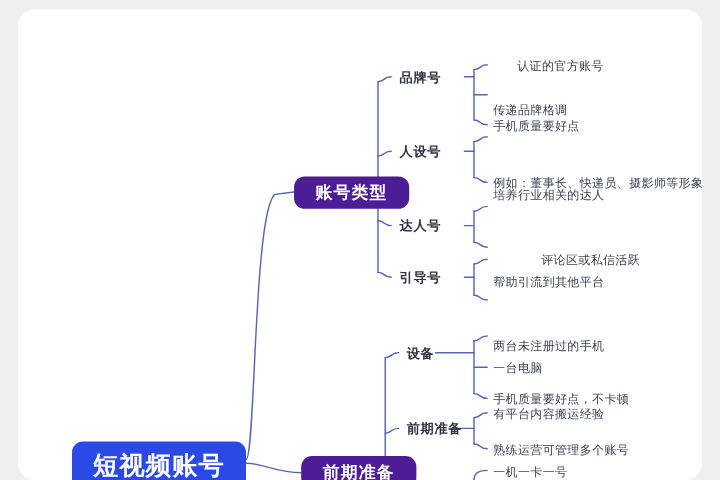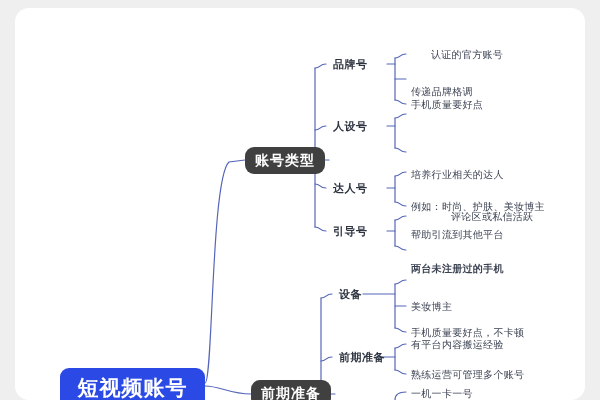--- a/index.html
+++ b/index.html
@@ -25,27 +25,27 @@
     width:145px;height:40px;
     background:#2b49e4;
     border-radius:9px;
     color:#ffffff;
     font-size:21px;font-weight:bold;
     letter-spacing:1px;
     display:flex;align-items:center;justify-content:center;
   }
 
   .topic-node{
-    background:#404040;
+    background:#4c1d95;
     border-radius:9px;
     color:#ffffff;
     font-size:14px;font-weight:bold;
     letter-spacing:1px;
     display:flex;align-items:center;justify-content:center;
-    width:80px;height:27px;
+    width:96px;height:27px;
   }
   .topic-1{left:230px;top:139px;}
   .topic-2{left:236px;top:372px;}
 
   .branch-label{
     color:#2e3440;
     font-size:11px;
     letter-spacing:.5px;
     font-weight:bold;
   }
@@ -130,29 +130,29 @@
   <div class="node branch-label" style="left:318px;top:111px;"><span>人设号</span></div>
   <div class="node branch-label" style="left:318px;top:173px;"><span>达人号</span></div>
   <div class="node branch-label" style="left:318px;top:216px;"><span>引导号</span></div>
   <div class="node branch-label" style="left:324px;top:279px;"><span>设备</span></div>
   <div class="node branch-label" style="left:324px;top:342px;"><span>前期准备</span></div>
 
   <div class="node leaf-label" style="left:416px;top:40px;"><span>认证的官方账号</span></div>
   <div class="node leaf-label" style="left:396px;top:65px;margin-top:12px;"><span>传递品牌格调</span></div>
   <div class="node leaf-label" style="left:396px;top:90px;"><span>手机质量要好点</span></div>
 
+  <div class="node leaf-label" style="left:396px;top:138px;"><span>例如：董事长、快递员、摄影师等形象</span></div>
 
-  <div class="node leaf-label" style="left:396px;top:160px;"><span>培养行业相关的达人</span></div>
-  <div class="node leaf-label" style="left:396px;top:192px;"><span>例如：时尚、护肤、美妆博主</span></div>
+  <div class="node leaf-label" style="left:396px;top:148px;"><span>培养行业相关的达人</span></div>
 
   <div class="node leaf-label" style="left:396px;top:202px;margin-left:40px;"><span>评论区或私信活跃</span></div>
   <div class="node leaf-label" style="left:396px;top:220px;text-align:center;"><span>帮助引流到其他平台</span></div>
 
-  <div class="node leaf-label" style="left:396px;top:254px;font-weight:bold;"><span>两台未注册过的手机</span></div>
-  <div class="node leaf-label" style="left:396px;top:292px;"><span>美妆博主</span></div>
+  <div class="node leaf-label" style="left:396px;top:274px;"><span>两台未注册过的手机</span></div>
+  <div class="node leaf-label" style="left:396px;top:292px;"><span>一台电脑</span></div>
   <div class="node leaf-label" style="left:396px;top:318px;"><span>手机质量要好点，不卡顿</span></div>
 
   <div class="node leaf-label" style="left:396px;top:360px;"><span>熟练运营可管理多个账号</span></div>
   <div class="node leaf-label" style="left:396px;top:330px;"><span>有平台内容搬运经验</span></div>
 
   <div class="node leaf-label" style="left:396px;top:379px;"><span>一机一卡一号</span></div>
 
 </div>
 
 </body></html>

